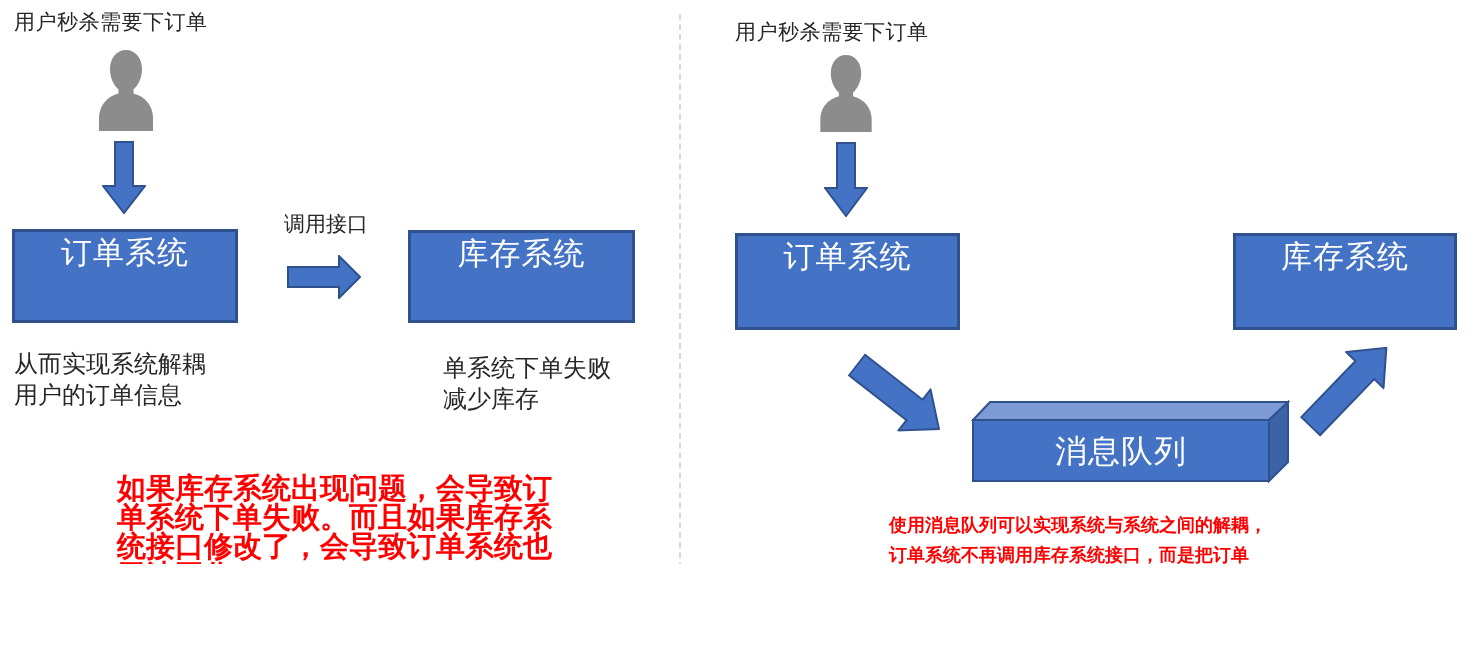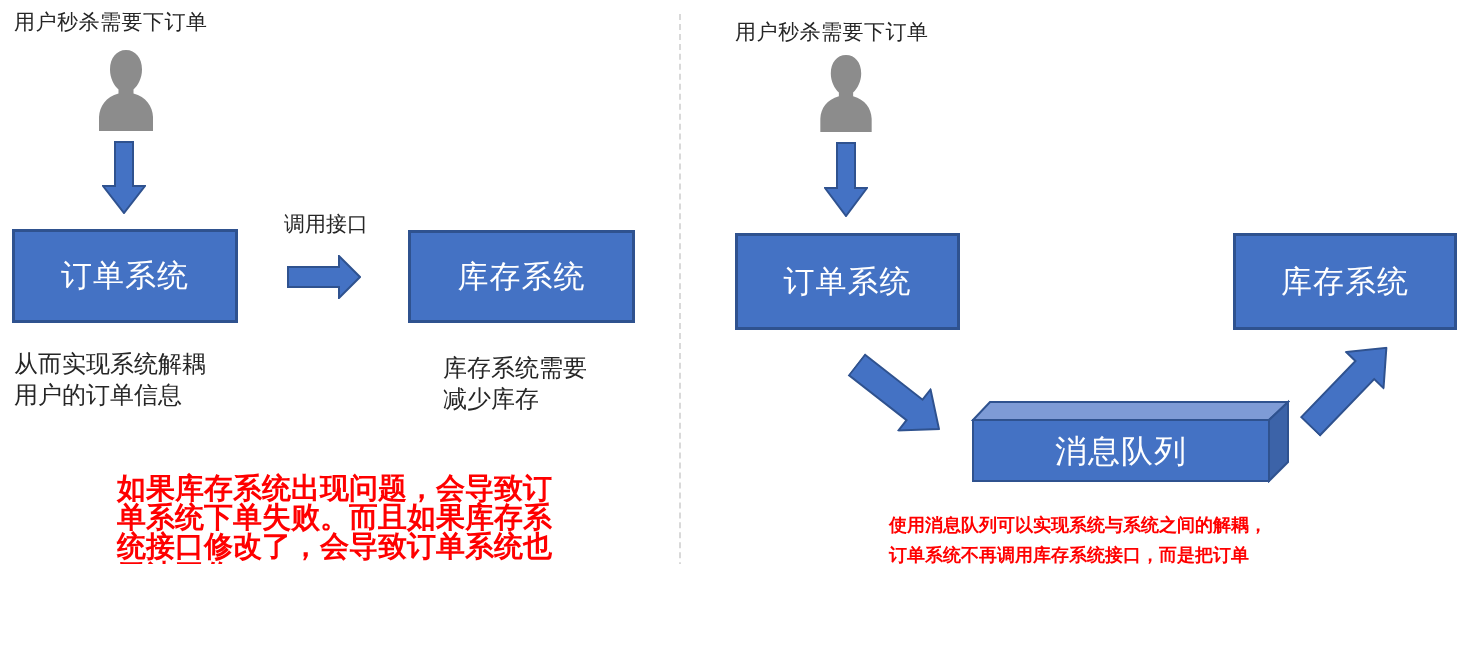--- a/index.html
+++ b/index.html
@@ -5,21 +5,21 @@
   html,body{margin:0;padding:0;background:#fff;}
   .slide{
     position:relative;width:1471px;height:564px;background:#fff;overflow:hidden;
     font-family:"Liberation Sans",sans-serif;color:var(--text-dark);
   }
   .abs{position:absolute;}
   .title{font-size:21px;letter-spacing:0.5px;color:var(--text-dark);white-space:nowrap;}
   .caption{font-size:24px;line-height:31px;color:var(--text-dark);white-space:pre-line;}
   .sysbox{
     background:var(--box-fill);border:3px solid var(--box-border);
-    display:flex;align-items:center;justify-content:center;
+    display:flex;justify-content:center;
     color:#fff;font-size:31px;letter-spacing:1px;box-sizing:border-box;
   }
   .call-label{font-size:21px;color:var(--text-dark);white-space:nowrap;}
   .warning{font-weight:bold;color:var(--warning-red);white-space:pre-line;}
   .warning.left{left:117px;top:474px;font-size:29px;line-height:29px;}
   .warning.right{left:889px;top:510px;font-size:18px;line-height:30px;}
   .divider{left:679px;top:14px;height:624px;width:0;border-left:2px dashed var(--divider-gray);}
   .rot{transform-origin:center center;}
   svg{display:block;}
 </style>
@@ -51,21 +51,21 @@
       <polygon style="fill:var(--box-fill);stroke:var(--box-border);stroke-width:2" points="1,12 52,12 52,1 73,22 52,43 52,32 1,32"></polygon>
     </svg>
 
     <div class="abs sysbox" style="left:408px;top:230px;width:227px;height:93px;">
       <span>库存系统</span>
     </div>
 
     <div class="abs caption" style="left:14px;top:348px;">从而实现系统解耦
 用户的订单信息</div>
 
-    <div class="abs caption" style="left:443px;top:352px;">库存系统需要
+    <div class="abs caption" style="left:443px;top:352px;">单系统下单失败
 减少库存</div>
 
     <div class="abs warning left">如果库存系统出现问题，会导致订
 单系统下单失败。而且如果库存系
 统接口修改了，会导致订单系统也
 无法工作！</div>
   </div>
 
   <div>
     <div class="abs title" style="left:735px;top:18px;">用户秒杀需要下订单</div>

